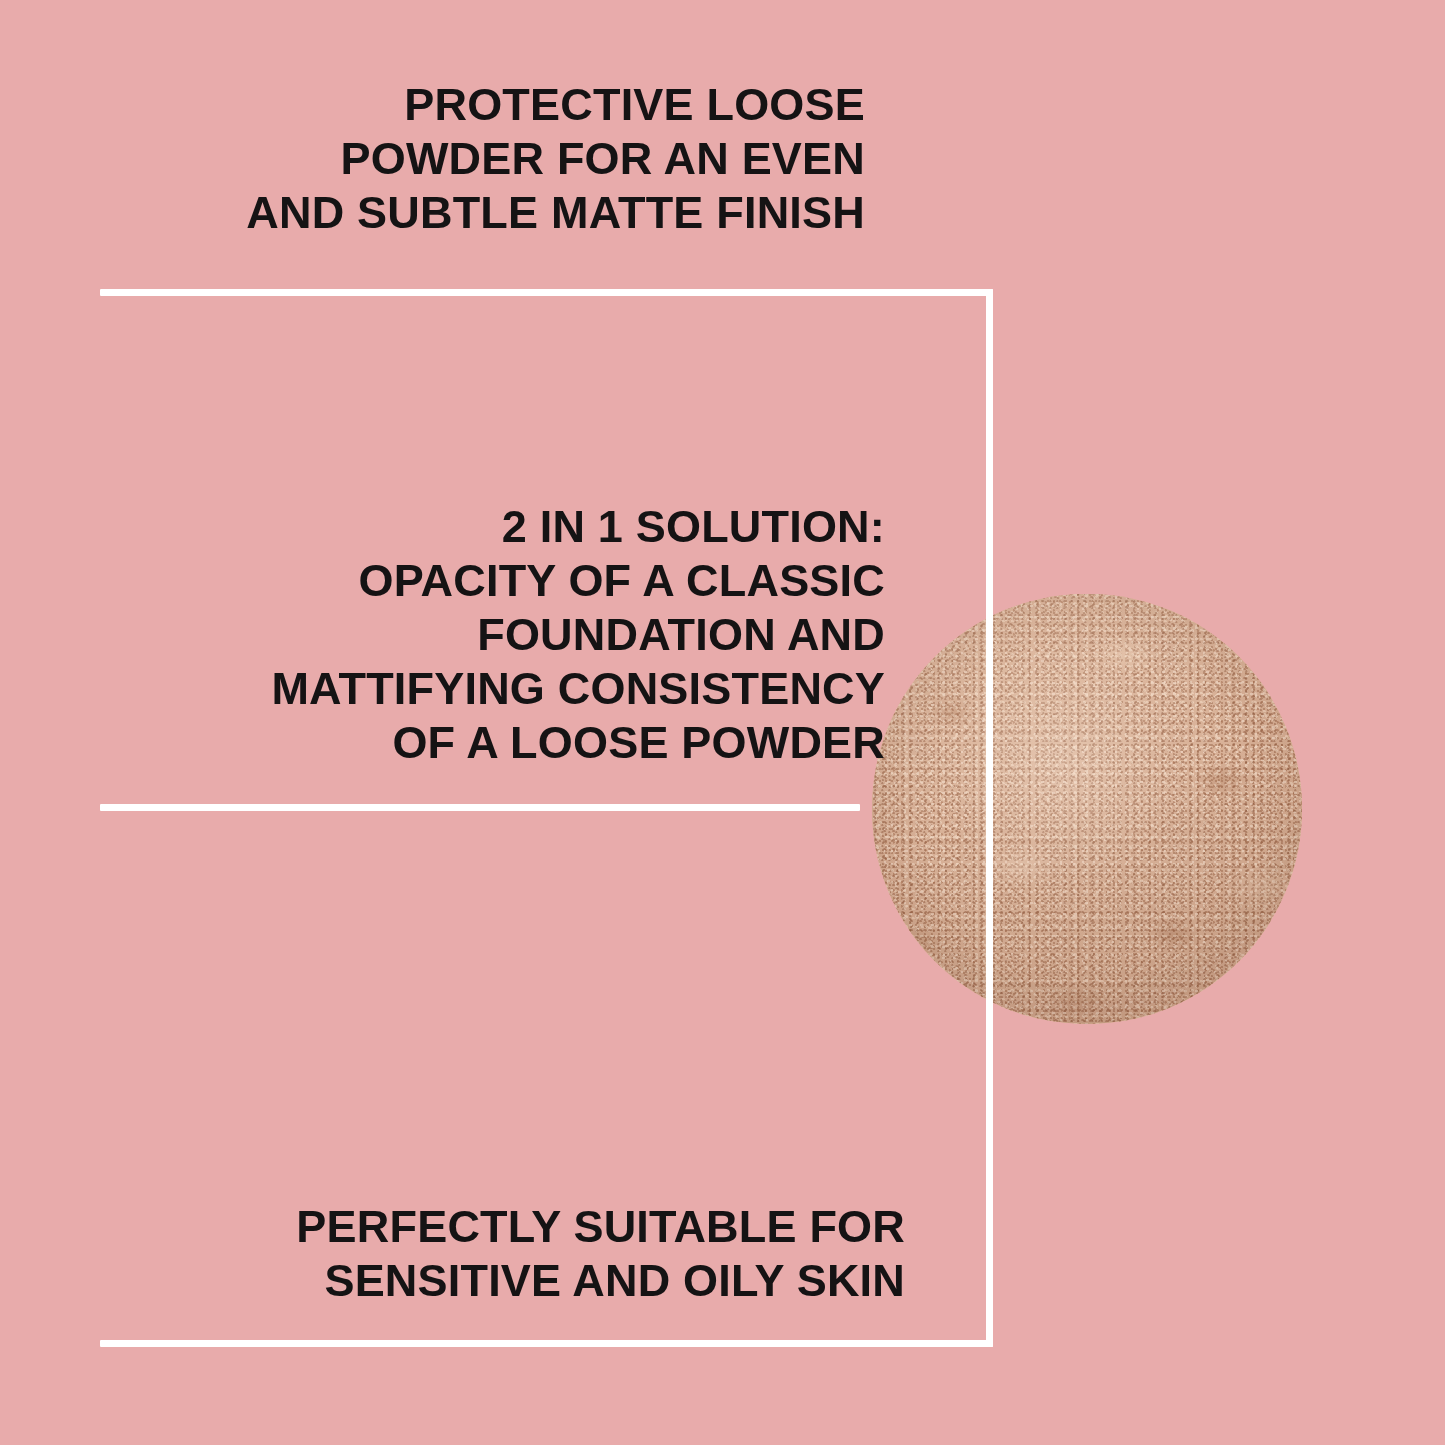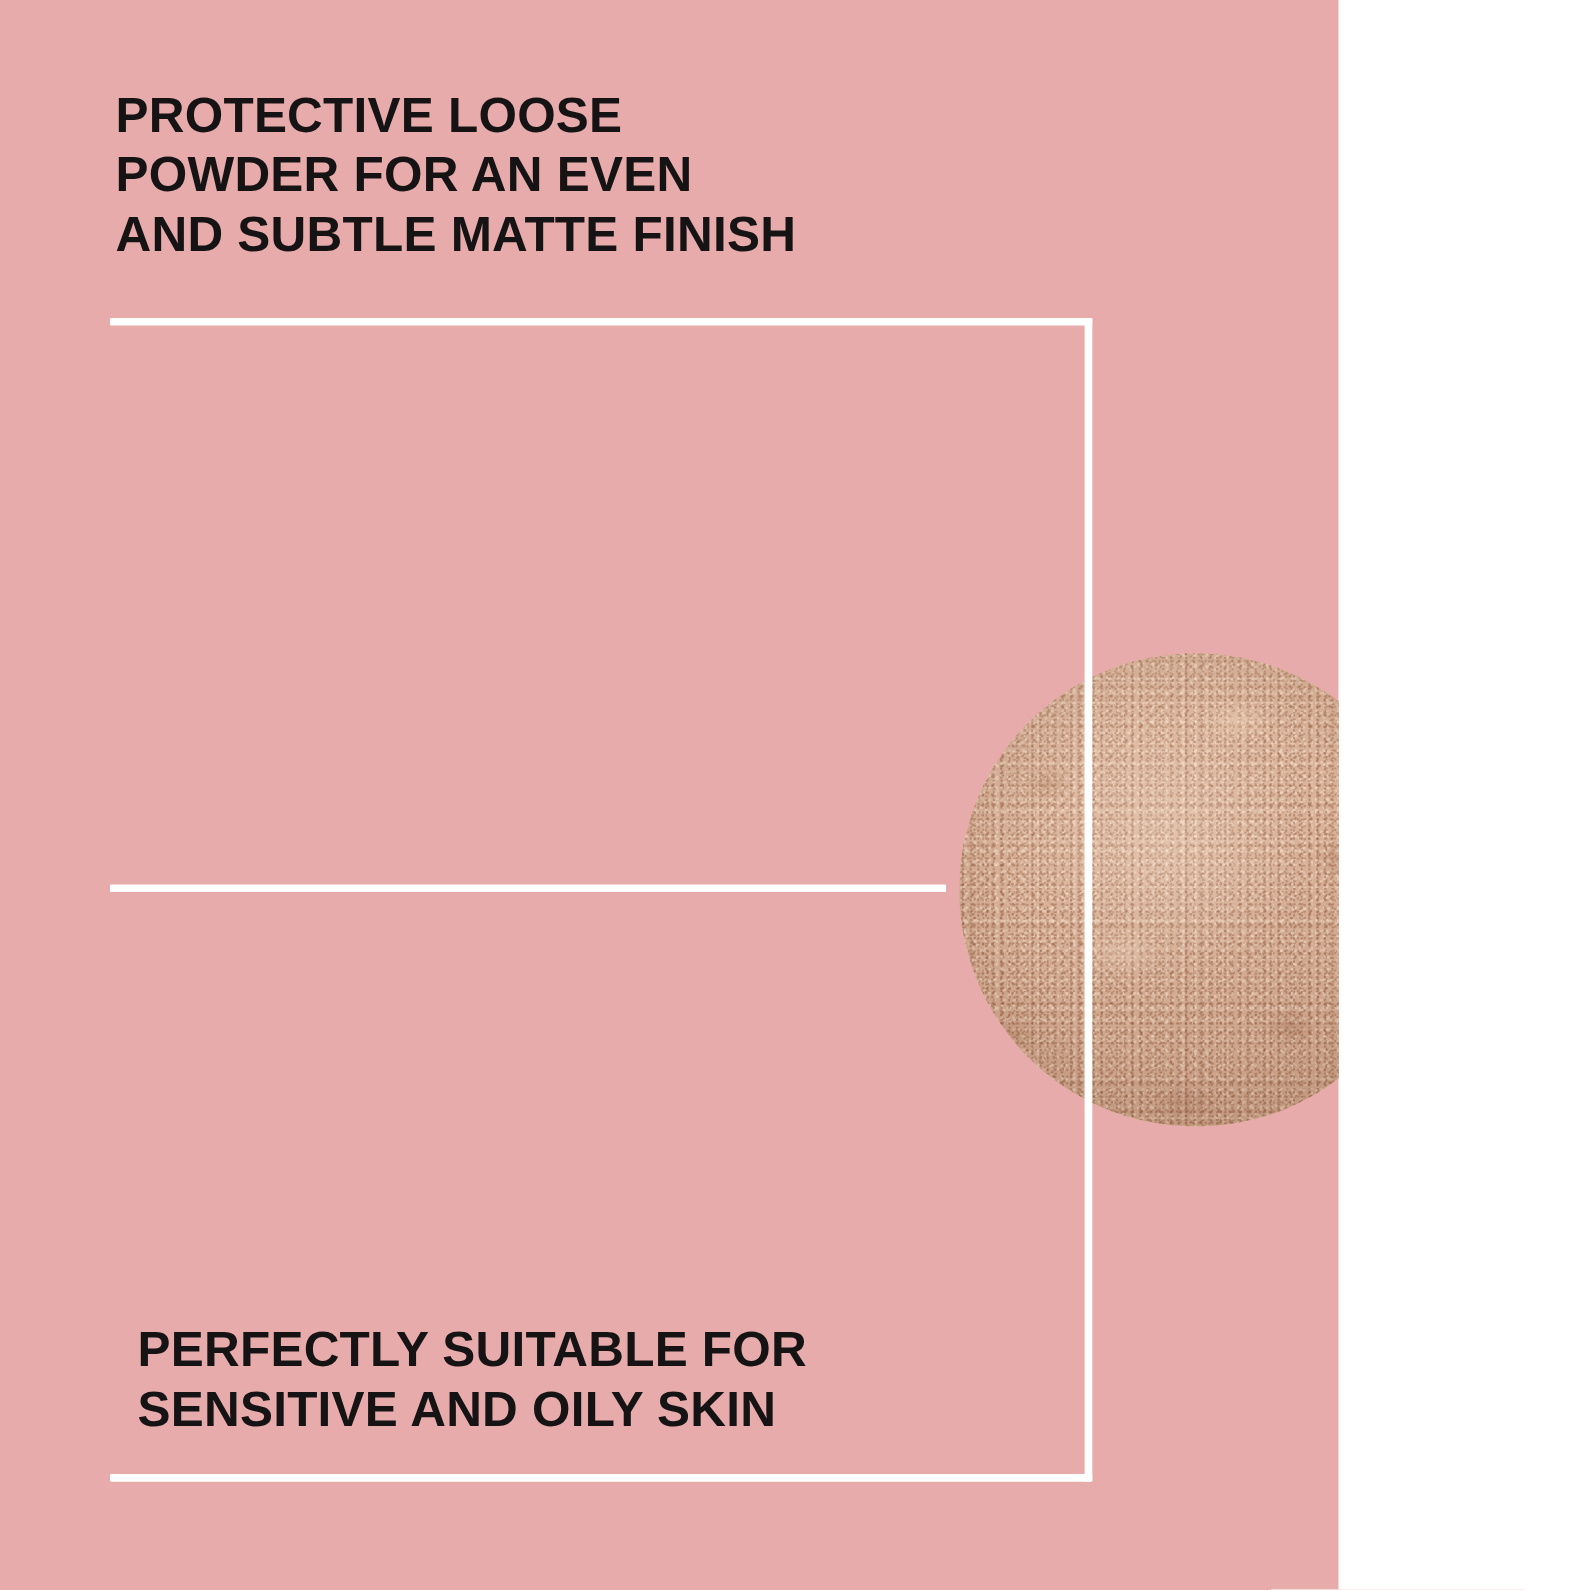--- a/index.html
+++ b/index.html
@@ -2,24 +2,25 @@
 <html><head>
 <meta charset="utf-8">
 <style>
   html, body {
     margin: 0;
     padding: 0;
     background: #ffffff;
   }
   #stage {
     position: relative;
-    width: 1217px;
+    width: 1445px;
     height: 1445px;
     overflow: hidden;
     font-family: "Liberation Sans", sans-serif;
+    text-align: right;
   }
   .bg {
     position: absolute;
     inset: 0;
     background: #e8abab;
   }
 
   
   .headline {
     position: absolute;
@@ -196,17 +197,22 @@
 
   <div class="rule-h" id="rule-top"></div>
   <div class="rule-h" id="rule-mid"></div>
   <div class="rule-h" id="rule-bottom"></div>
   <div id="rule-vertical"></div>
 
   <p class="headline" id="headline-top">PROTECTIVE LOOSE
 POWDER FOR AN EVEN
 AND SUBTLE MATTE FINISH</p>
 
+  <p class="headline" id="headline-mid">2 IN 1 SOLUTION:
+OPACITY OF A CLASSIC
+FOUNDATION AND
+MATTIFYING CONSISTENCY
+OF A LOOSE POWDER</p>
 
   <p class="headline" id="headline-bottom">PERFECTLY SUITABLE FOR
 SENSITIVE AND OILY SKIN</p>
 
 </div>
 
 </body></html>

